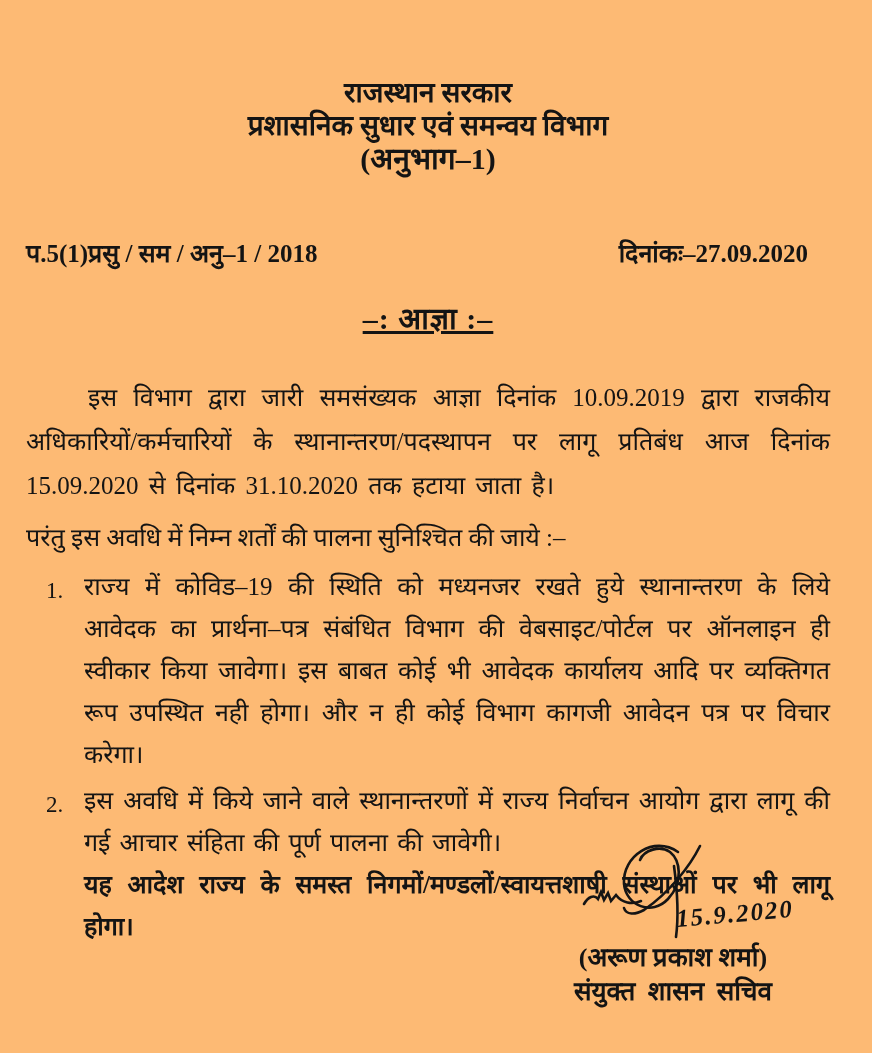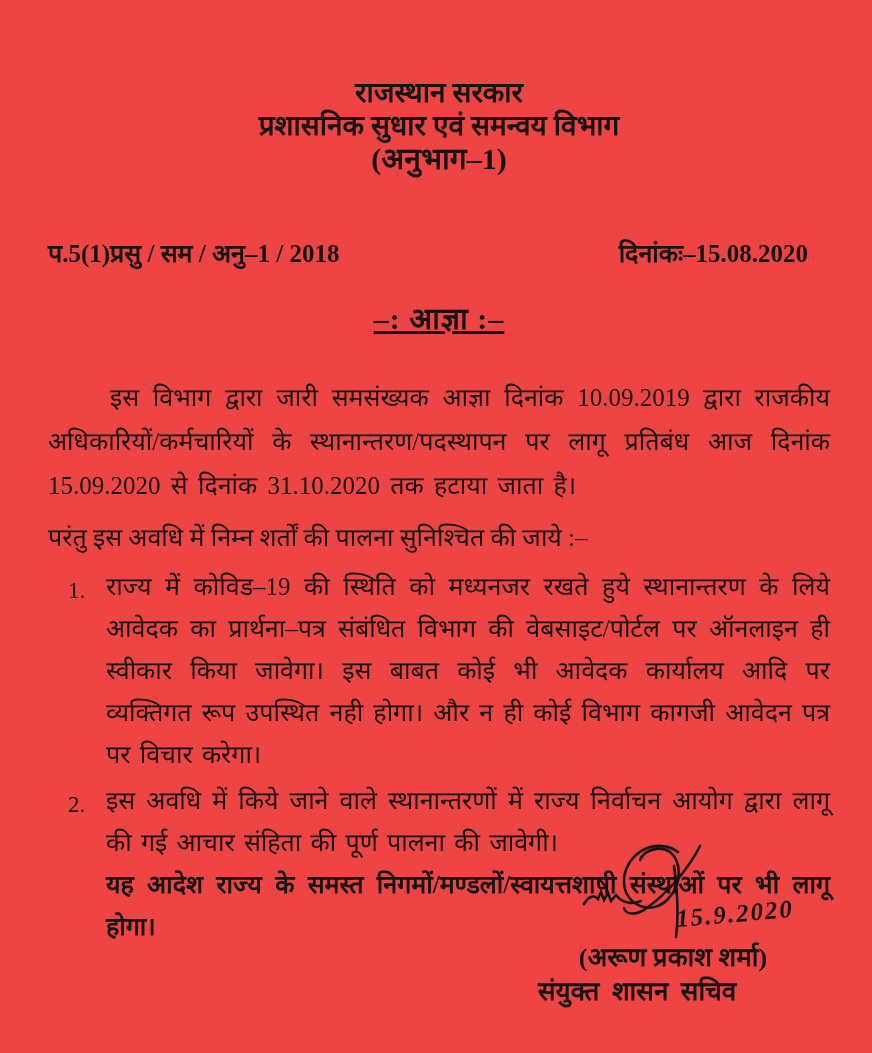--- a/index.html
+++ b/index.html
@@ -1,25 +1,25 @@
 <!DOCTYPE html>
 <html><head>
 <meta charset="utf-8">
 <style>
   html, body { margin: 0; padding: 0; background: #e8e8e8; }
   .page {
     position: relative;
     width: 872px;
     height: 1053px;
     margin: 0 auto;
-    background: #ef4444;
+    background: #fdba74;
     color: #141414;
     font-family: "Liberation Serif", "DejaVu Serif", serif;
     box-sizing: border-box;
-    padding: 76px 42px 0 48px;
+    padding: 76px 42px 0 26px;
     overflow: hidden;
   }
   .doc-header { text-align: center; line-height: 33px; }
   .doc-header .h-line1 { font-size: 28px; font-weight: 700; }
   .doc-header .h-line2 { font-size: 28px; font-weight: 700; }
   .doc-header .h-line3 { font-size: 30px; font-weight: 700; }
 
   .meta-row {
     display: flex;
     justify-content: space-between;
@@ -108,40 +108,41 @@
     text-align: center;
     font-size: 26px;
     font-weight: 700;
     white-space: nowrap;
   }
   .sig-designation {
     position: absolute;
     top: 130px;
     left: 0;
     width: 100%;
+    text-align: center;
     font-size: 26px;
     font-weight: 700;
     word-spacing: 6px;
     white-space: nowrap;
   }
 </style>
 </head>
 <body>
 
 <div class="page">
 
   <div class="doc-header">
     <div class="h-line1">राजस्थान सरकार</div>
     <div class="h-line2">प्रशासनिक सुधार एवं समन्वय विभाग</div>
     <div class="h-line3">(अनुभाग–1)</div>
   </div>
 
   <div class="meta-row">
     <span>प.5(1)प्रसु / सम / अनु–1 / 2018</span>
-    <span>दिनांकः–15.08.2020</span>
+    <span>दिनांकः–27.09.2020</span>
   </div>
 
   <div class="order-title">–: आज्ञा :–</div>
 
   <div class="body-text para1">इस विभाग द्वारा जारी समसंख्यक आज्ञा दिनांक 10.09.2019 द्वारा राजकीय अधिकारियों/कर्मचारियों के स्थानान्तरण/पदस्थापन पर लागू प्रतिबंध आज दिनांक 15.09.2020 से दिनांक 31.10.2020 तक हटाया जाता है।</div>
 
   <div class="body-text para2">परंतु इस अवधि में निम्न शर्तों की पालना सुनिश्चित की जाये :–</div>
 
   <div class="conditions body-text">
     <div class="condition">

